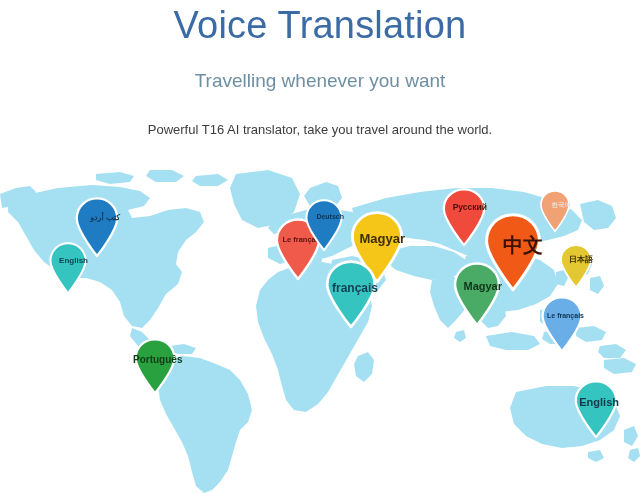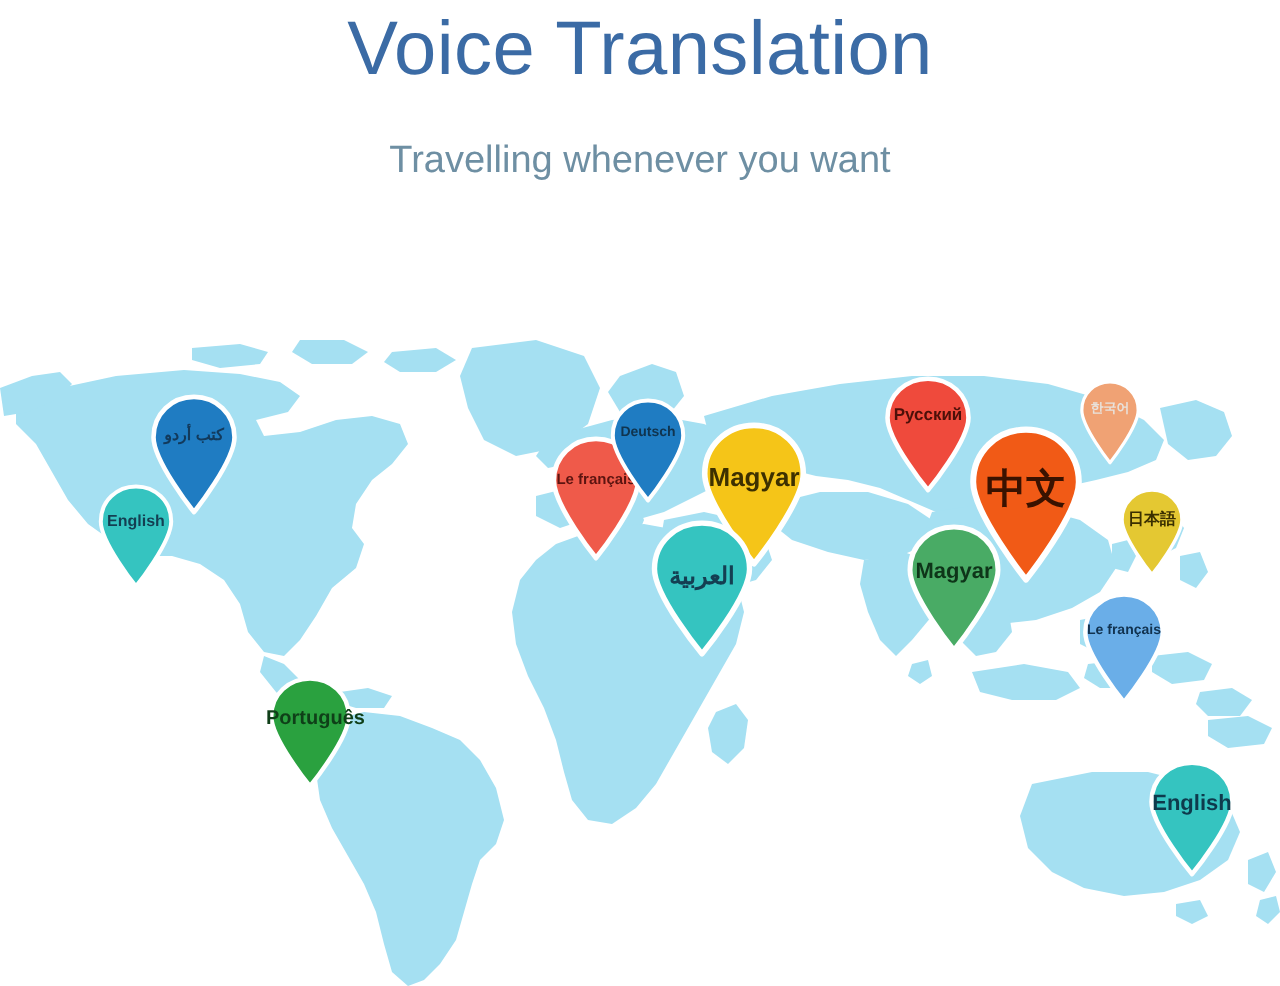--- a/index.html
+++ b/index.html
@@ -86,36 +86,37 @@
     left: 0;
     top: 0;
     width: 100%;
     height: 100%;
     overflow: visible;
   }
   .pin-label {
     position: absolute;
     left: 0;
     width: 100%;
-    text-align: center;
+    text-align: right;
     font-family: "Liberation Sans", sans-serif;
     font-weight: 700;
     white-space: nowrap;
     pointer-events: none;
     line-height: 1;
   }
 </style>
 </head>
 <body>
 
 <div id="page" style="background: rgb(255, 255, 255);">
 
   <div class="header">
     <h1 class="title" style="color: rgb(59, 107, 165);">Voice Translation</h1>
     <p class="subtitle" style="color: rgb(110, 143, 163);">Travelling whenever you want</p>
+    <p class="tagline" style="color: rgb(61, 61, 61);">Powerful T16 AI translator, take you travel around the world.</p>
   </div>
 
   <div class="map-wrap">
     <svg class="map-svg" viewBox="0 0 640 333" preserveAspectRatio="none">
       <g id="land" fill="#a5e0f2">
 
         <path d="M8,42 L30,34 L58,28 L92,25 L120,27 L140,31 L150,38 L144,46
                  L128,50 L132,58 L150,56 L168,50 L186,48 L200,52 L204,62
                  L196,72 L186,80 L178,92 L176,104 L182,112 L178,124 L166,134
                  L158,148 L150,160 L142,168 L132,166 L124,156 L120,142
@@ -249,21 +250,21 @@
         <div class="pin" style="left: 349px; top: 51px; width: 56px; height: 72px;">
           <svg class="pin-svg" viewBox="0 0 100 128" preserveAspectRatio="none">
             <path d="M50,126 C50,126 6,72 6,46 C6,21 26,3 50,3 C74,3 94,21 94,46 C94,72 50,126 50,126 Z" fill="#f5c518" stroke="#ffffff" stroke-width="5" stroke-linejoin="round"></path>
           </svg>
           <span class="pin-label" style="top: 21px; font-size: 13px; color: rgb(61, 48, 0);">Magyar</span>
         </div>
         <div class="pin" style="left: 324px; top: 100px; width: 54px; height: 68px;">
           <svg class="pin-svg" viewBox="0 0 100 128" preserveAspectRatio="none">
             <path d="M50,126 C50,126 6,72 6,46 C6,21 26,3 50,3 C74,3 94,21 94,46 C94,72 50,126 50,126 Z" fill="#35c4c0" stroke="#ffffff" stroke-width="5" stroke-linejoin="round"></path>
           </svg>
-          <span class="pin-label" style="top: 22px; font-size: 12px; color: rgb(20, 63, 82);">العربية</span>
+          <span class="pin-label" style="top: 22px; font-size: 12px; color: rgb(20, 63, 82);">français</span>
         </div>
         <div class="pin" style="left: 441px; top: 28px; width: 46px; height: 58px;">
           <svg class="pin-svg" viewBox="0 0 100 128" preserveAspectRatio="none">
             <path d="M50,126 C50,126 6,72 6,46 C6,21 26,3 50,3 C74,3 94,21 94,46 C94,72 50,126 50,126 Z" fill="#ef4a3c" stroke="#ffffff" stroke-width="5" stroke-linejoin="round"></path>
           </svg>
           <span class="pin-label" style="top: 15px; font-size: 8.5px; color: rgb(77, 16, 9);">Русский</span>
         </div>
         <div class="pin" style="left: 539px; top: 30px; width: 32px; height: 42px;">
           <svg class="pin-svg" viewBox="0 0 100 128" preserveAspectRatio="none">
             <path d="M50,126 C50,126 6,72 6,46 C6,21 26,3 50,3 C74,3 94,21 94,46 C94,72 50,126 50,126 Z" fill="#f0a274" stroke="#ffffff" stroke-width="5" stroke-linejoin="round"></path>

